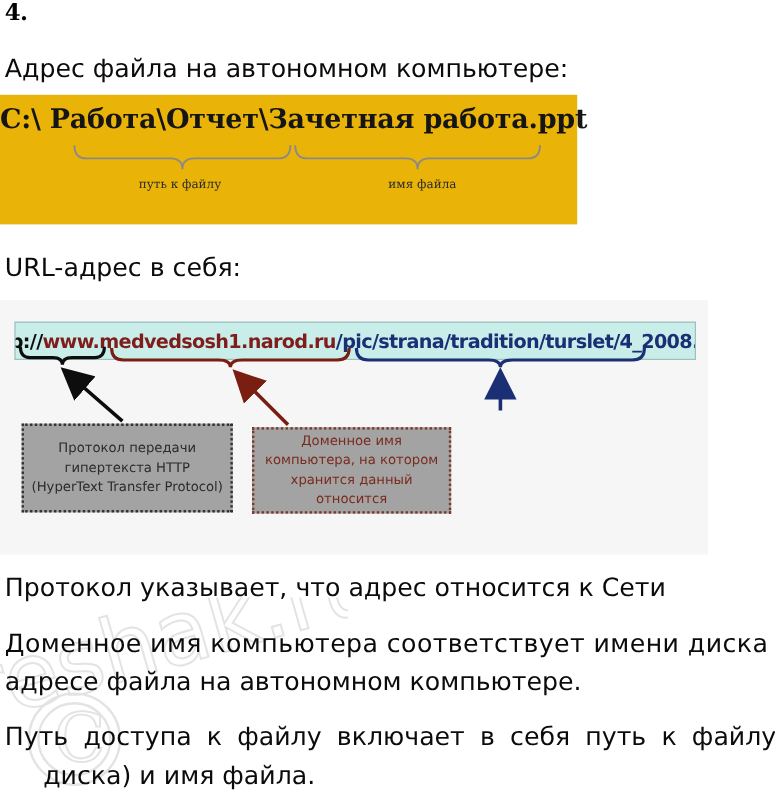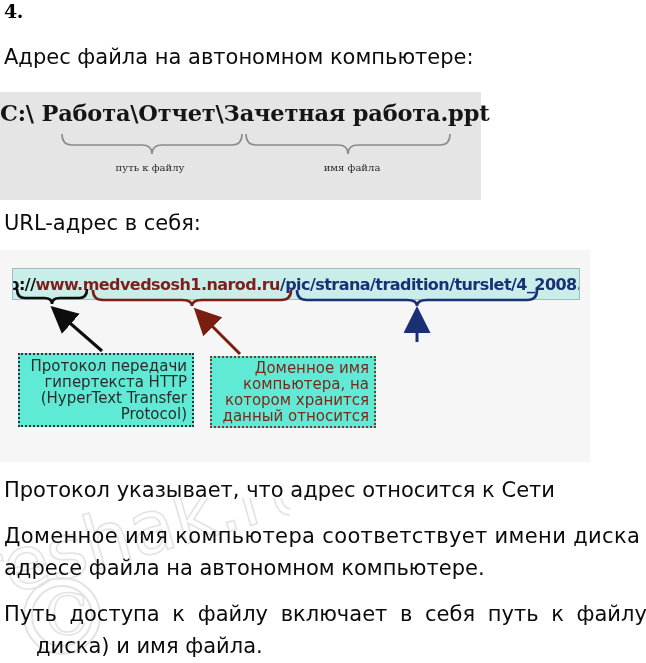--- a/index.html
+++ b/index.html
@@ -68,24 +68,24 @@
 
   #para1 { left: 4px; top: 480px; }
   #para2-l1 { left: 4px; top: 526px; letter-spacing: 0.35px; }
   #para2-l2 { left: 4px; top: 558px; }
   #para3-l1 { left: 4px; top: 604px; word-spacing: 6px; }
   #para3-l2 { left: 16px; top: 636px; margin-left: 20px; }
 
   
   #figure-local {
     position: absolute;
-    left: 0px; top: 92px;
+    left: 0px; top: 79px;
     width: 481px;
     height: 108px;
-    background: #e5e5e5;
+    background: #eab308;
     z-index: 2;
   }
   #local-path-text {
     position: absolute;
     left: 0; top: 8px;
     width: 481px;
     text-align: center;
     font-family: "DejaVu Serif", serif;
     font-weight: bold;
     font-size: 22.5px;
@@ -145,27 +145,27 @@
   #url-connectors {
     position: absolute;
     left: 0; top: 0;
     width: 590px; height: 212px;
   }
 
   .callout {
     position: absolute;
     box-sizing: border-box;
     border: 2px dotted #3a3a3a;
-    background: #5eead4;
+    background: #a3a3a3;
     display: flex;
     align-items: center;
     justify-content: center;
-    text-align: right;
-    font-family: "DejaVu Sans", sans-serif;
-    font-size: 15px;
+    text-align: center;
+    font-family: "DejaVu Sans", sans-serif;
+    font-size: 11px;
     line-height: 16px;
     padding: 4px 5px;
     z-index: 4;
   }
   #callout-protocol {
     left: 18px; top: 103px;
     width: 176px; height: 74px;
     color: #2b2b2b;
     border-color: #333333;
   }

